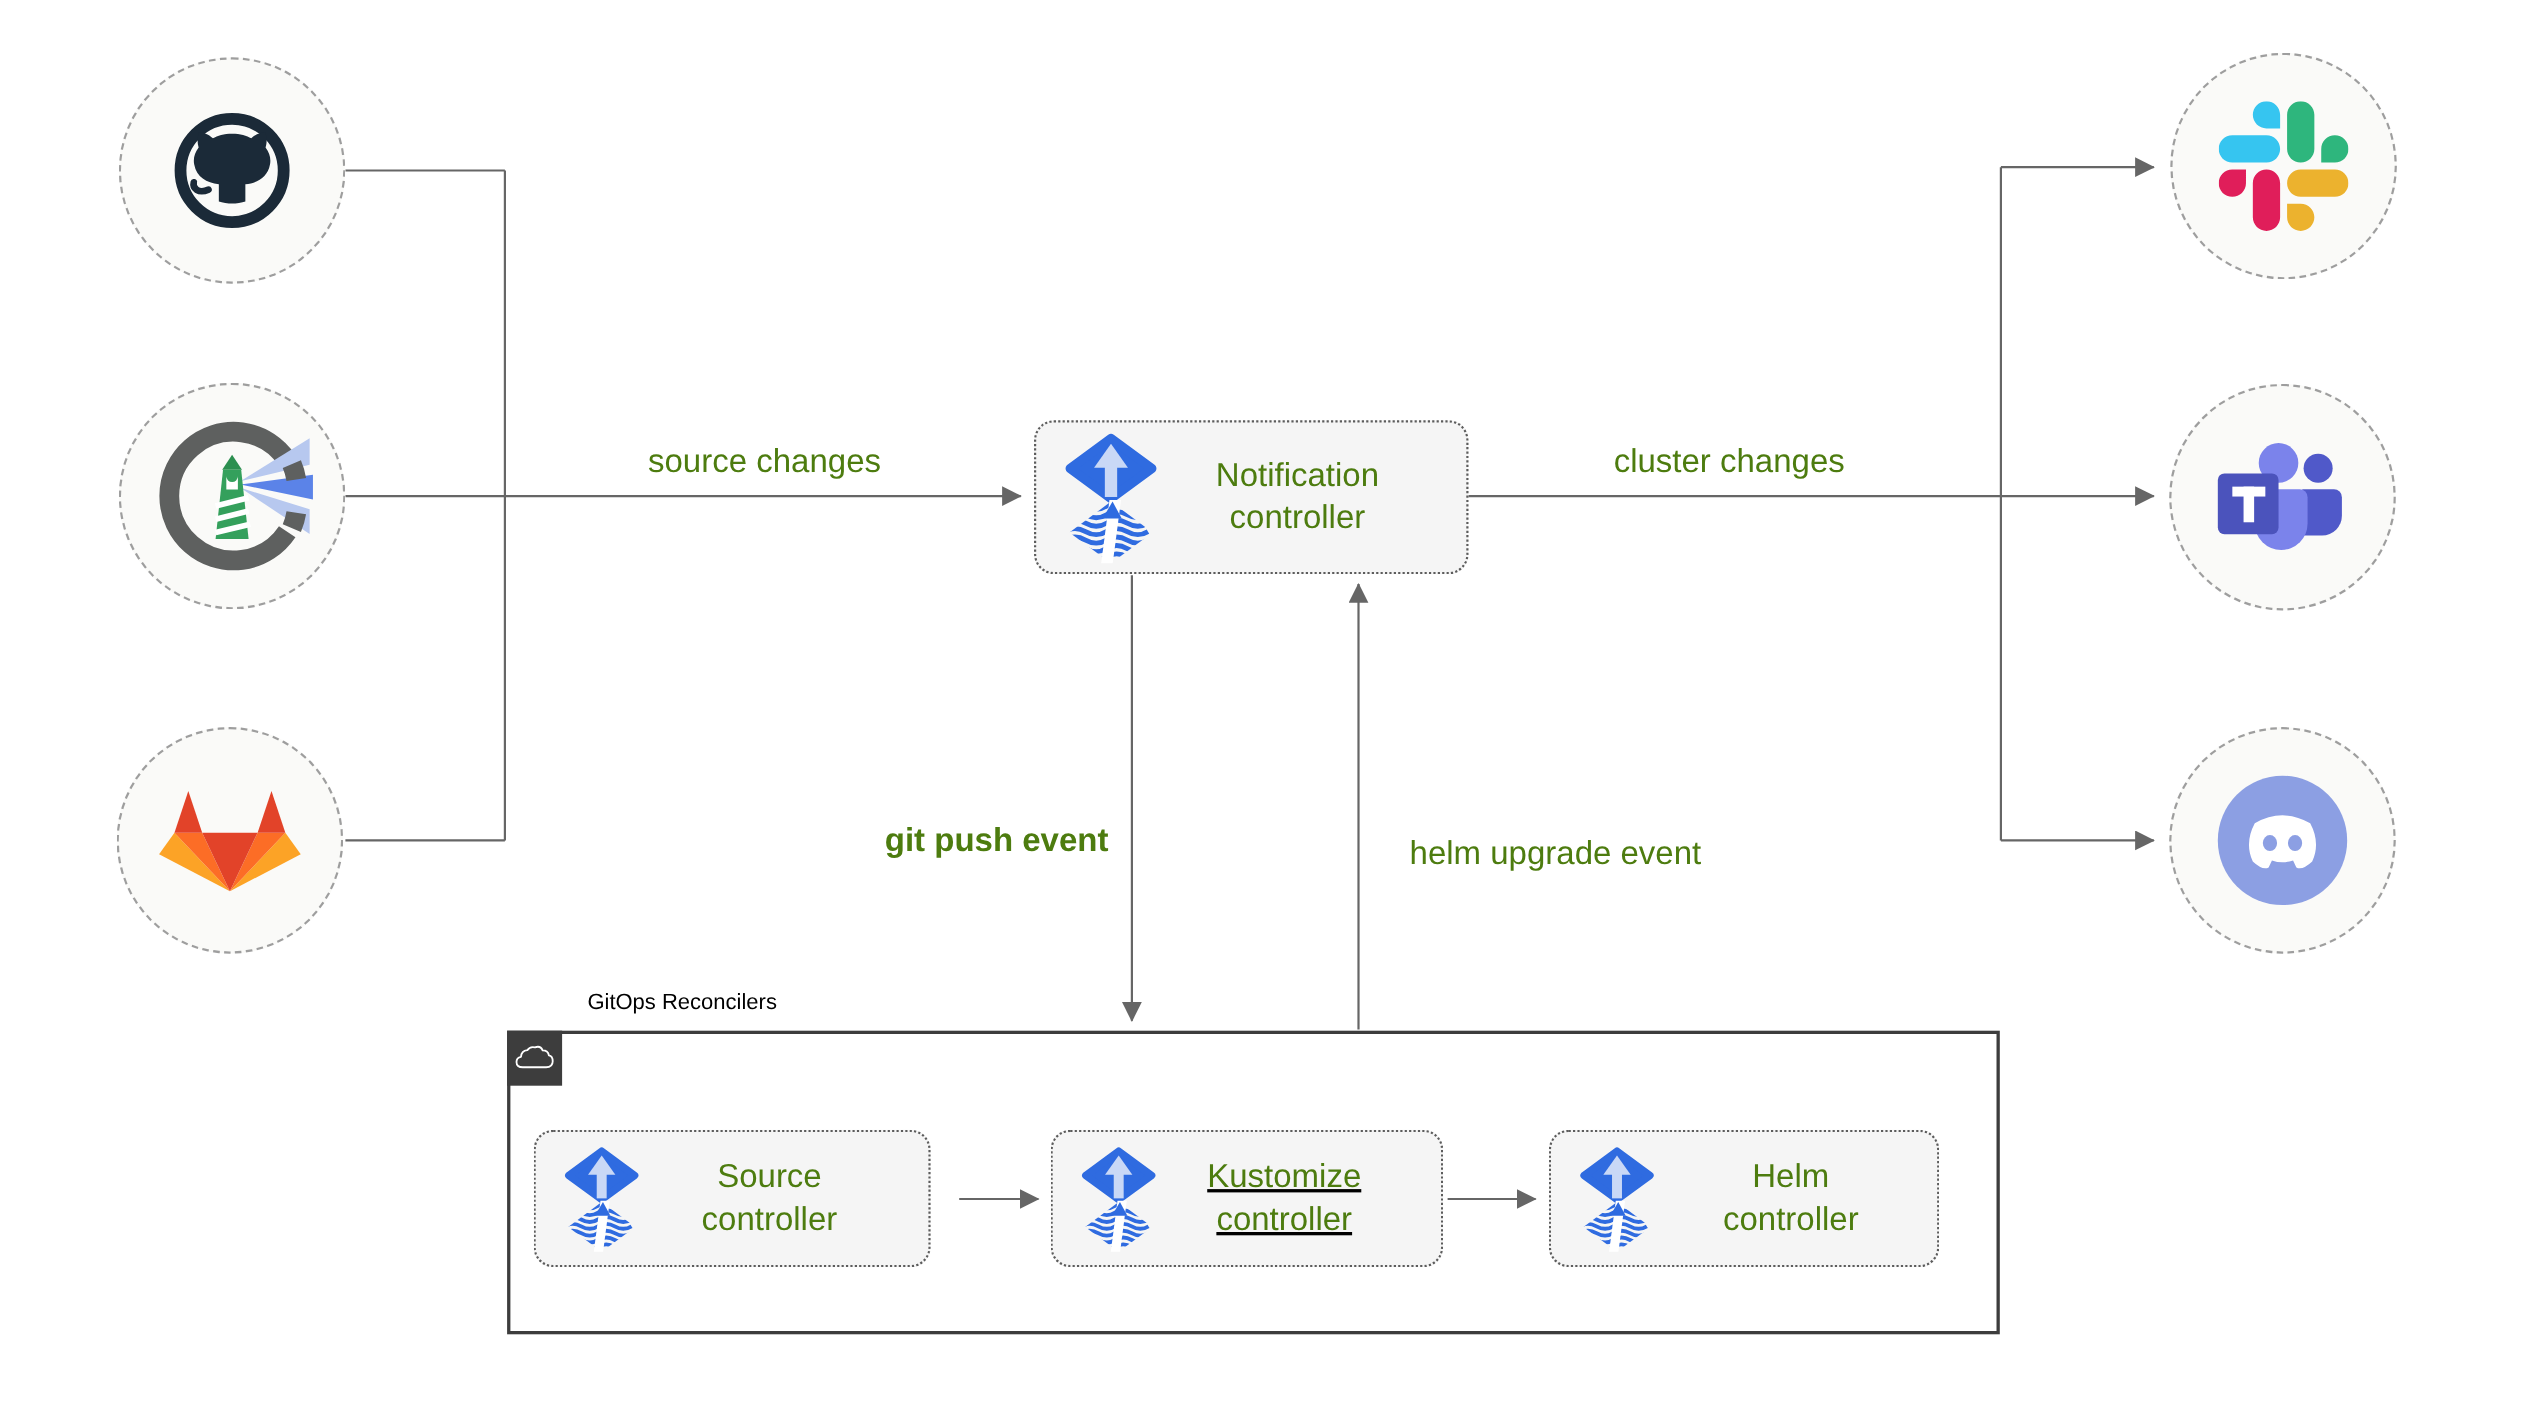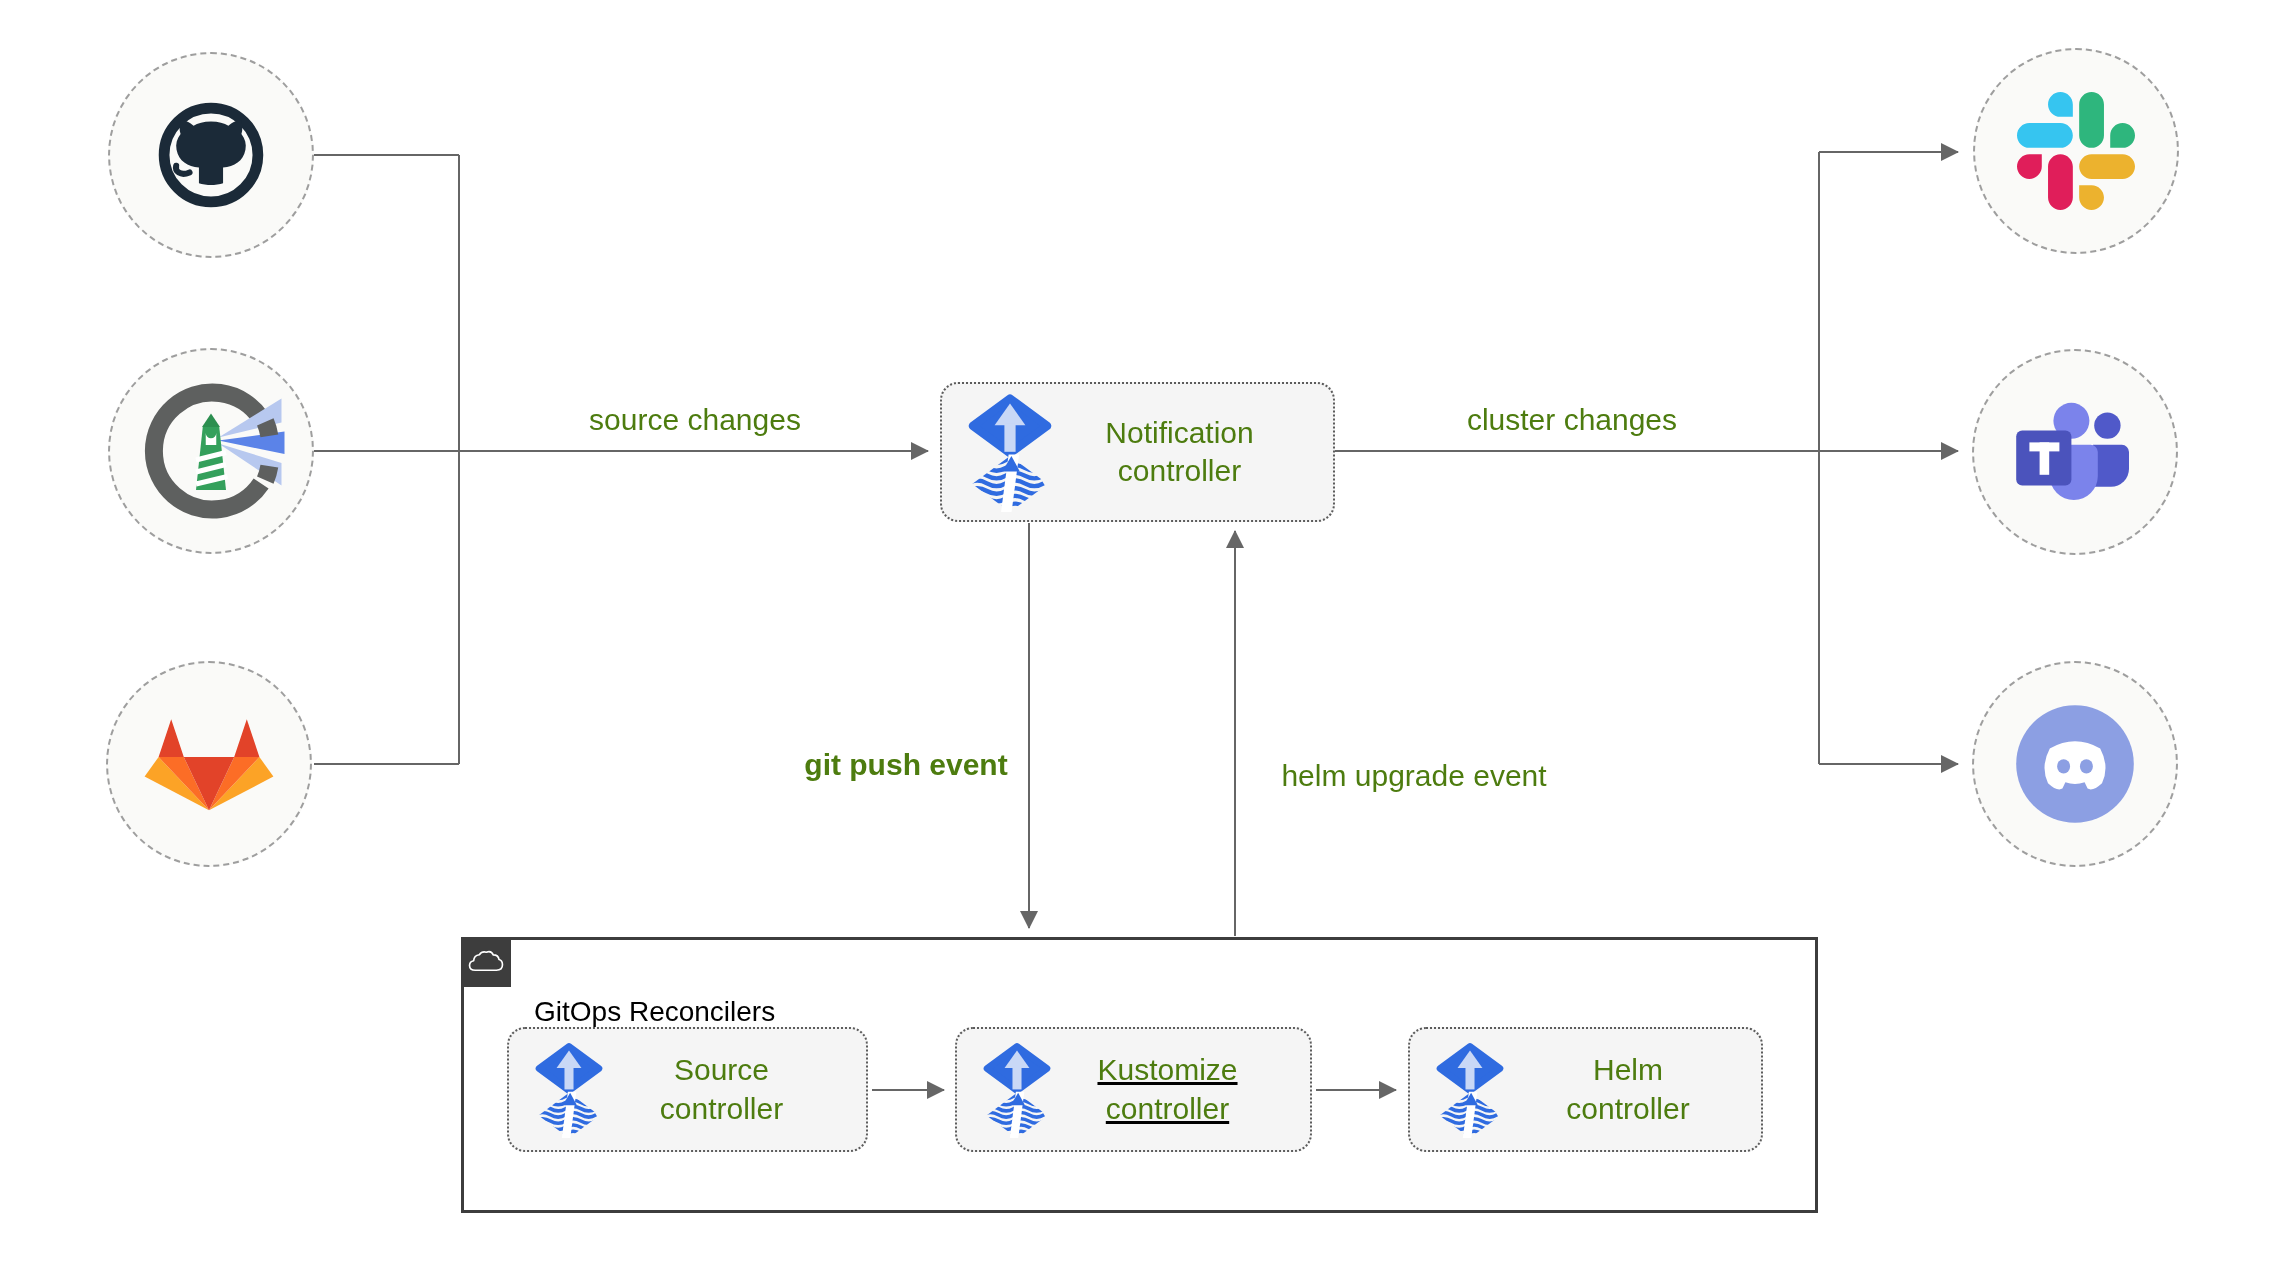--- a/index.html
+++ b/index.html
@@ -13,21 +13,21 @@
   
   .node{position:absolute;background:#f5f5f5;border:2px dotted #5c5c5c;border-radius:18px;
         display:flex;align-items:center;box-sizing:border-box;z-index:3;padding:0 26px;}
   .node .label{flex:1;text-align:center;color:#4d7c0f;font-size:30px;line-height:1.27;
                white-space:pre-line;}
   
   .container-box{position:absolute;left:461px;top:937px;width:1357px;height:276px;
                  border:3px solid #3d3d3d;box-sizing:border-box;background:transparent;z-index:2;}
   .container-badge{position:absolute;left:461px;top:937px;width:50px;height:50px;background:#3d3d3d;
                    display:flex;align-items:center;justify-content:center;z-index:4;}
-  .container-title{position:absolute;left:534px;top:996px;font-size:28px;color:#000;z-index:4;}
+  .container-title{position:absolute;left:534px;top:900px;font-size:20px;color:#000;z-index:4;}
   .edge-label{position:absolute;font-size:30px;color:#4d7c0f;text-align:center;z-index:2;}
   .icon{display:flex;align-items:center;justify-content:center;}
 </style>
 </head>
 <body>
 
 <div class="canvas">
 
   <svg width="0" height="0" style="position:absolute" aria-hidden="true">
     <defs>
@@ -178,21 +178,21 @@
   <div class="edge-label" style="left:1264px;top:718px;width:300px;margin-top:41px;">helm upgrade event</div>
 
   <div class="container-box"></div>
   <div class="container-badge">
     <svg width="38" height="28" viewBox="0 0 60 40">
       <path d="M13 33 Q4 33 4 25.5 Q4 19 10.5 18 Q11 9.5 19.5 8.5 Q23.5 2.5 30.5 4.5 Q38.5 1.5 41.5 8.8 Q49.5 8.8 50.5 16 Q56 17 56 24.5 Q56 33 46.5 33 Z" fill="none" stroke="#ffffff" stroke-width="2.6" stroke-linejoin="round"></path>
     </svg>
   </div>
   <div class="container-title">GitOps Reconcilers</div>
 
-  <div class="node" style="left:507px;top:1027px;width:361px;height:125px;">
+  <div class="node" style="left:485px;top:1027px;width:361px;height:125px;">
     <span class="icon">
       <svg width="68" height="96" viewBox="0 0 120 170">
           <use href="#flux"></use>
         </svg>
     </span>
     <div class="label">Source
 controller</div>
   </div>
 
   <div class="node" style="left:955px;top:1027px;width:357px;height:125px;text-decoration:underline;">

